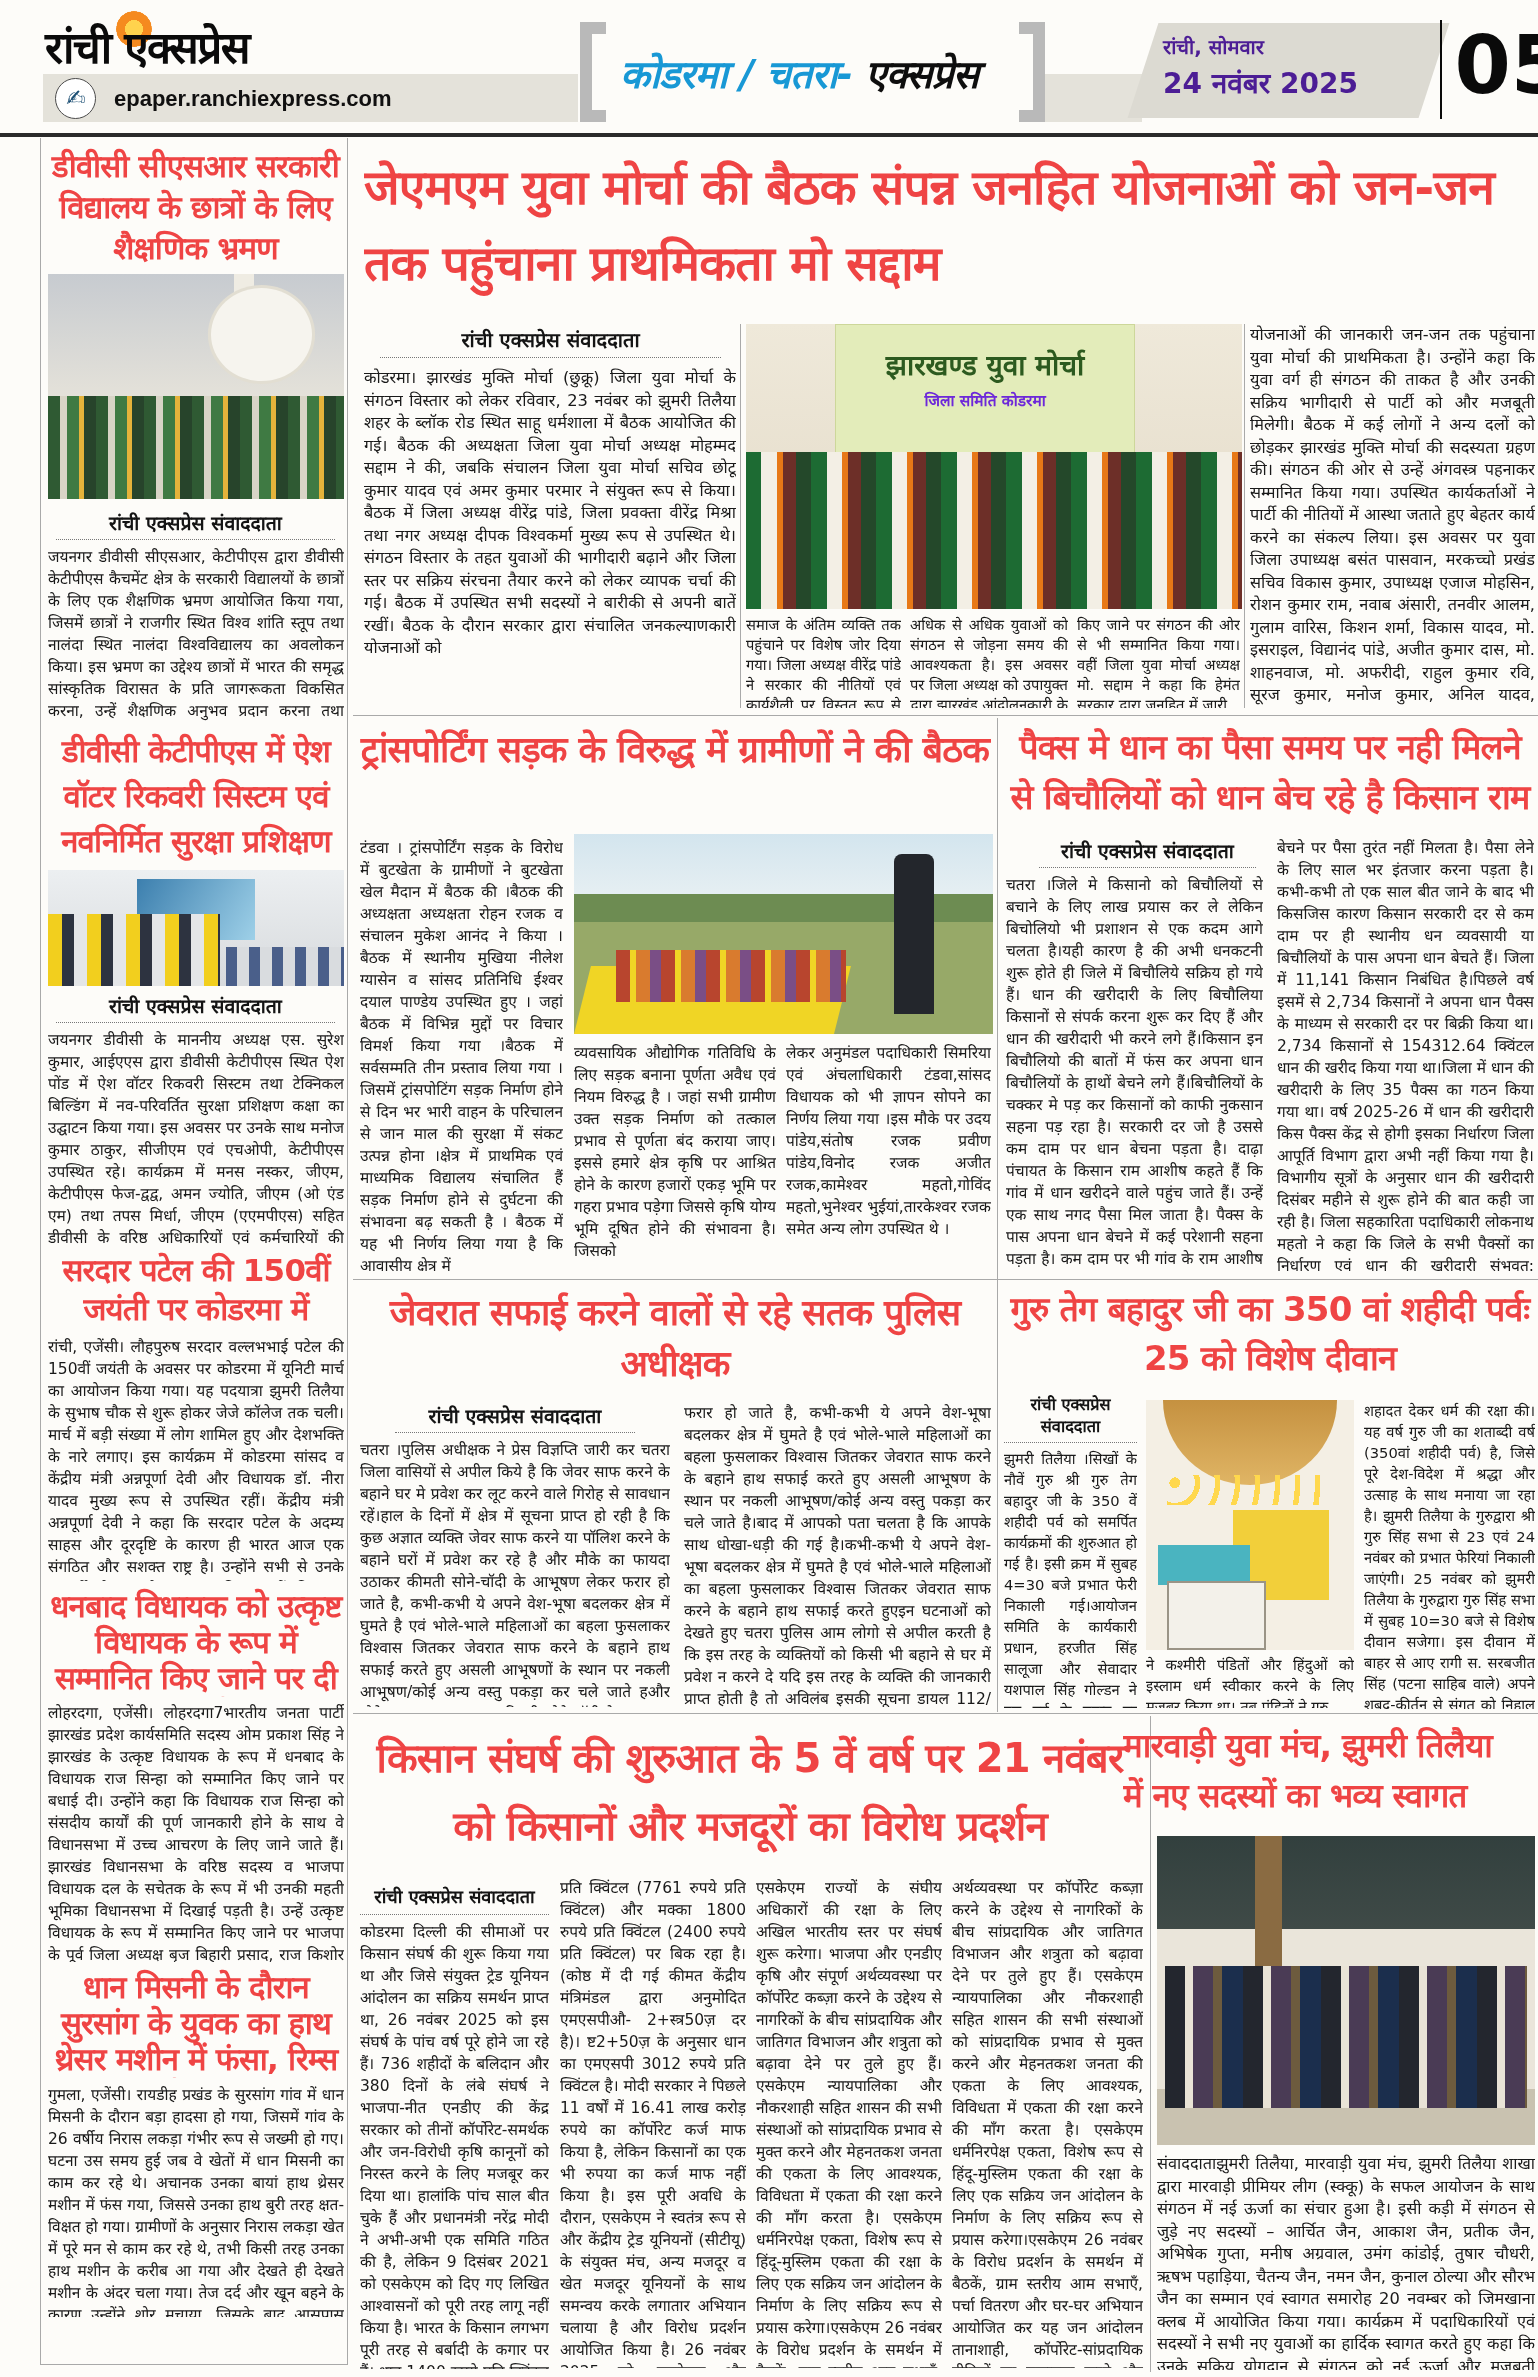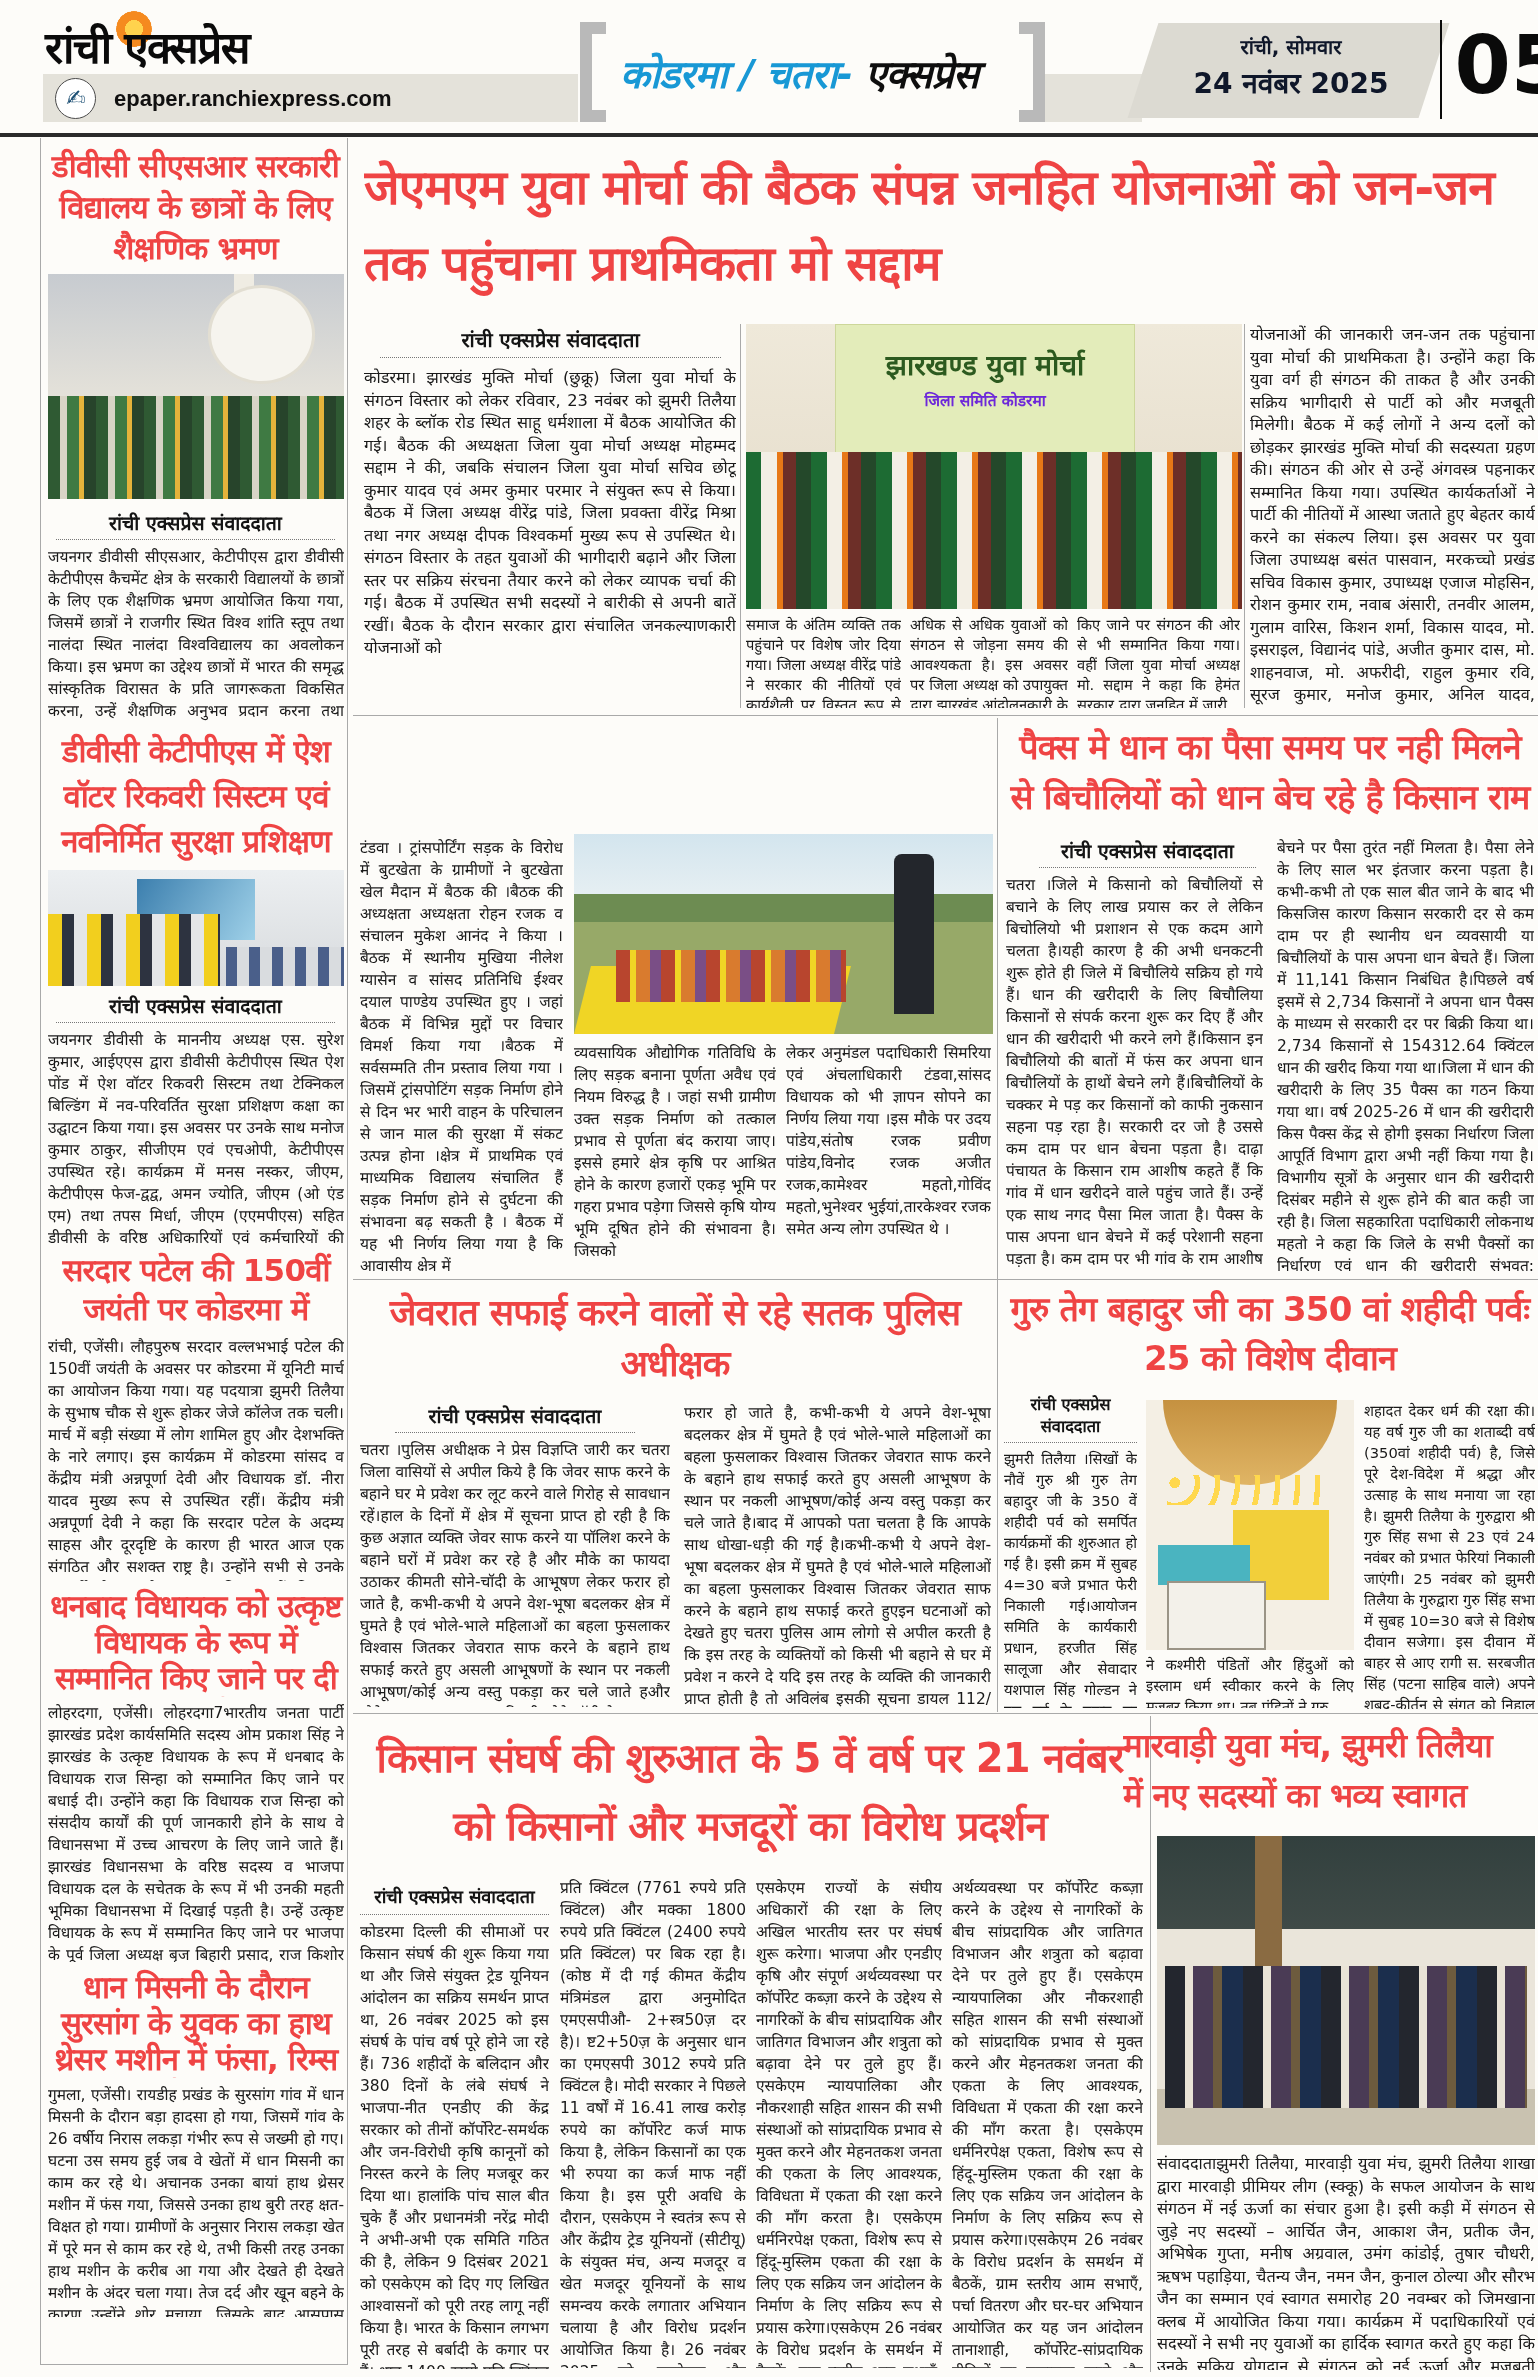--- a/index.html
+++ b/index.html
@@ -21,21 +21,21 @@
   .epaper-icon{width:39px;height:39px;border-radius:50%;background:#fff;border:1.6px solid #4a4a4a;
                font-size:23px;line-height:39px;text-align:center;color:#1c4f74;}
   .epaper-url{font-family:"Liberation Sans",sans-serif;font-weight:bold;font-size:22px;color:#101010;}
   .bracket{border:0 solid #b9b9b9;}
   .bracket-l{border-left-width:12.4px;border-top-width:12.4px;border-bottom-width:12.4px;width:14px;height:76px;}
   .bracket-r{border-right-width:12.4px;border-top-width:12.4px;border-bottom-width:12.4px;width:14px;height:76px;}
   .masthead-title{font-size:39px;font-weight:bold;font-style:italic;letter-spacing:-0.8px;white-space:nowrap;}
   .masthead-blue{color:#1898d5;}
   .masthead-black{color:#0e0e0e;}
   .pgram{background:#dcdad2;transform:skewX(-18deg);}
-  .dateblock{text-align:center;font-weight:bold;color:#0f172a;}
+  .dateblock{text-align:left;font-weight:bold;color:#4c1d95;}
   .pagenum{font-size:81px;font-weight:bold;color:#0a0a0a;border-left:2.3px solid #0a0a0a;padding-left:12.4px;line-height:91px;}
   
   .photo{overflow:hidden;position:absolute;background:#d8d5cc;}
   .ph-sky{position:absolute;left:0;top:0;right:0;height:58%;
           background:linear-gradient(#c7cbd0,#e6e3da);}
   .ph-dome{position:absolute;left:55%;top:6%;width:101px;height:93px;border-radius:50%;background:#f6f4ee;box-shadow:0 0 0 3.1px #e2ded2;}
   .ph-spire{position:absolute;left:63%;top:-4%;width:20px;height:40px;background:#efece3;}
   .ph-crowd{position:absolute;left:0;bottom:0;right:0;height:46%;
             background:repeating-linear-gradient(90deg,#2f5a33 0 12.4px,#d8d4c6 12.4px 18.6px,#3f7a43 18.6px 31px,#e5b33b 31px 36px,#27442b 36px 48px);}
   .ph-room{position:absolute;inset:0;background:linear-gradient(#eceff1,#d7dadd);}
@@ -152,20 +152,21 @@
 
   <div class="abs bodytext" style="left:746px;top:615px;width:155px;height:93px;font-size:14.7px;line-height:20px;">समाज के अंतिम व्यक्ति तक पहुंचाने पर विशेष जोर दिया गया। जिला अध्यक्ष वीरेंद्र पांडे ने सरकार की नीतियों एवं कार्यशैली पर विस्तृत रूप से प्रकाश डालते हुए कहा कि</div>
   <div class="abs bodytext" style="left:910px;top:615px;width:158px;height:93px;font-size:14.7px;line-height:20px;">अधिक से अधिक युवाओं को संगठन से जोड़ना समय की आवश्यकता है। इस अवसर पर जिला अध्यक्ष को उपायुक्त द्वारा झारखंड आंदोलनकारी के रूप में सम्मानित</div>
   <div class="abs bodytext" style="left:1077px;top:615px;width:163px;height:93px;font-size:14.7px;line-height:20px;">किए जाने पर संगठन की ओर से भी सम्मानित किया गया। वहीं जिला युवा मोर्चा अध्यक्ष मो. सद्दाम ने कहा कि हेमंत सरकार द्वारा जनहित में जारी</div>
   <div class="abs bodytext" style="left:1250px;top:324px;width:285px;height:384px;font-size:16.3px;line-height:22.5px;">योजनाओं की जानकारी जन-जन तक पहुंचाना युवा मोर्चा की प्राथमिकता है। उन्होंने कहा कि युवा वर्ग ही संगठन की ताकत है और उनकी सक्रिय भागीदारी से पार्टी को और मजबूती मिलेगी। बैठक में कई लोगों ने अन्य दलों को छोड़कर झारखंड मुक्ति मोर्चा की सदस्यता ग्रहण की। संगठन की ओर से उन्हें अंगवस्त्र पहनाकर सम्मानित किया गया। उपस्थित कार्यकर्ताओं ने पार्टी की नीतियों में आस्था जताते हुए बेहतर कार्य करने का संकल्प लिया। इस अवसर पर युवा जिला उपाध्यक्ष बसंत पासवान, मरकच्चो प्रखंड सचिव विकास कुमार, उपाध्यक्ष एजाज मोहसिन, रोशन कुमार राम, नवाब अंसारी, तनवीर आलम, गुलाम वारिस, किशन शर्मा, विकास यादव, मो. इसराइल, विद्यानंद पांडे, अजीत कुमार दास, मो. शाहनवाज, मो. अफरीदी, राहुल कुमार रवि, सूरज कुमार, मनोज कुमार, अनिल यादव, लक्ष्मण तुरी सहित सैकड़ों कार्यकर्ता उपस्थित थे।</div>
   <div class="vr" style="left:740px;top:324px;height:384px;"></div>
   <div class="vr" style="left:1244px;top:324px;height:384px;"></div>
 
   <div class="hr" style="left:353px;top:715px;width:1186px;"></div>
 
+  <div class="abs hl center" style="left:358px;top:724px;width:634px;height:104px;font-size:36px;line-height:51px;">ट्रांसपोर्टिंग सड़क के विरुद्ध में ग्रामीणों ने की बैठक</div>
   <div class="abs bodytext" style="left:360px;top:837px;width:203px;height:434px;font-size:15.5px;line-height:22px;">टंडवा । ट्रांसपोर्टिंग सड़क के विरोध में बुटखेता के ग्रामीणों ने बुटखेता खेल मैदान में बैठक की ।बैठक की अध्यक्षता अध्यक्षता रोहन रजक व संचालन मुकेश आनंद ने किया । बैठक में स्थानीय मुखिया नीलेश ग्यासेन व सांसद प्रतिनिधि ईश्वर दयाल पाण्डेय उपस्थित हुए । जहां बैठक में विभिन्न मुद्दों पर विचार विमर्श किया गया ।बैठक में सर्वसम्मति तीन प्रस्ताव लिया गया । जिसमें ट्रांसपोटिंग सड़क निर्माण होने से दिन भर भारी वाहन के परिचालन से जान माल की सुरक्षा में संकट उत्पन्न होना ।क्षेत्र में प्राथमिक एवं माध्यमिक विद्यालय संचालित हैं सड़क निर्माण होने से दुर्घटना की संभावना बढ़ सकती है । बैठक में यह भी निर्णय लिया गया है कि आवासीय क्षेत्र में</div>
   <div class="abs photo" style="left:574px;top:834px;width:419px;height:200px;">
     <div class="ph-sky2"></div>
     <div class="ph-trees"></div>
     <div class="ph-field"></div>
     <div class="ph-tarp"></div>
     <div class="ph-sitters"></div>
     <div class="ph-fig"></div>
   </div>
   <div class="abs bodytext" style="left:574px;top:1042px;width:202px;height:229px;font-size:15.5px;line-height:22px;">व्यवसायिक औद्योगिक गतिविधि के लिए सड़क बनाना पूर्णता अवैध एवं नियम विरुद्ध है । जहां सभी ग्रामीण उक्त सड़क निर्माण को तत्काल प्रभाव से पूर्णता बंद कराया जाए। इससे हमारे क्षेत्र कृषि पर आश्रित होने के कारण हजारों एकड़ भूमि पर गहरा प्रभाव पड़ेगा जिससे कृषि योग्य भूमि दूषित होने की संभावना है।जिसको</div>

